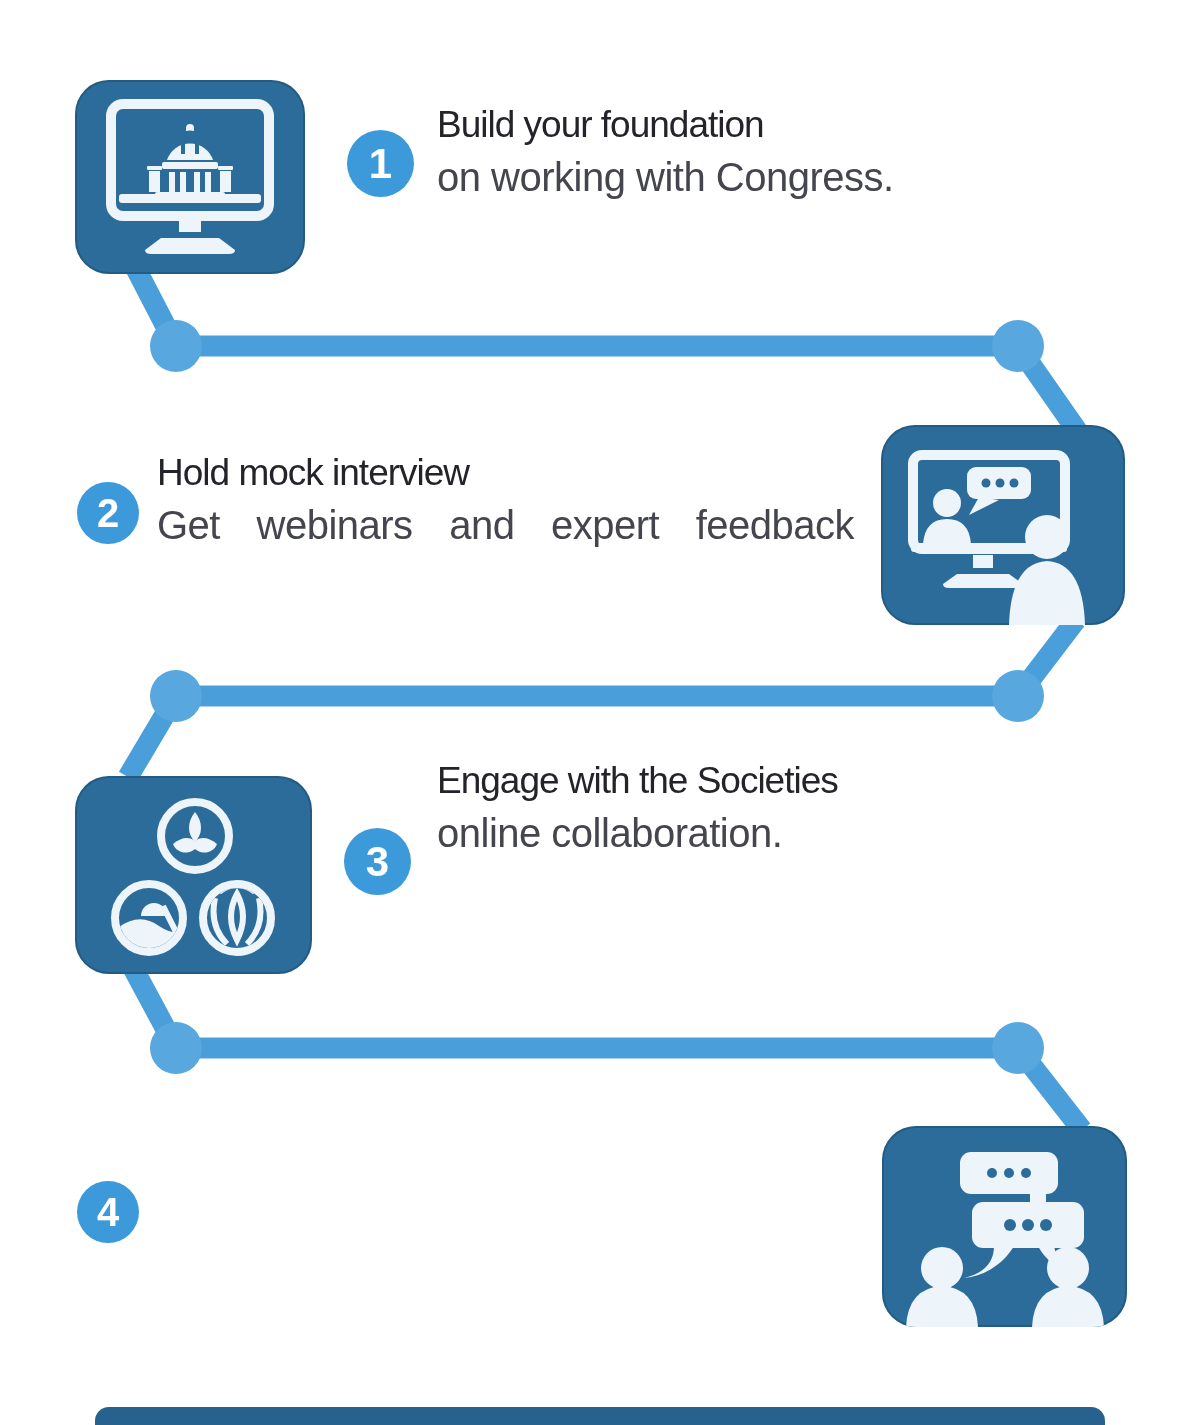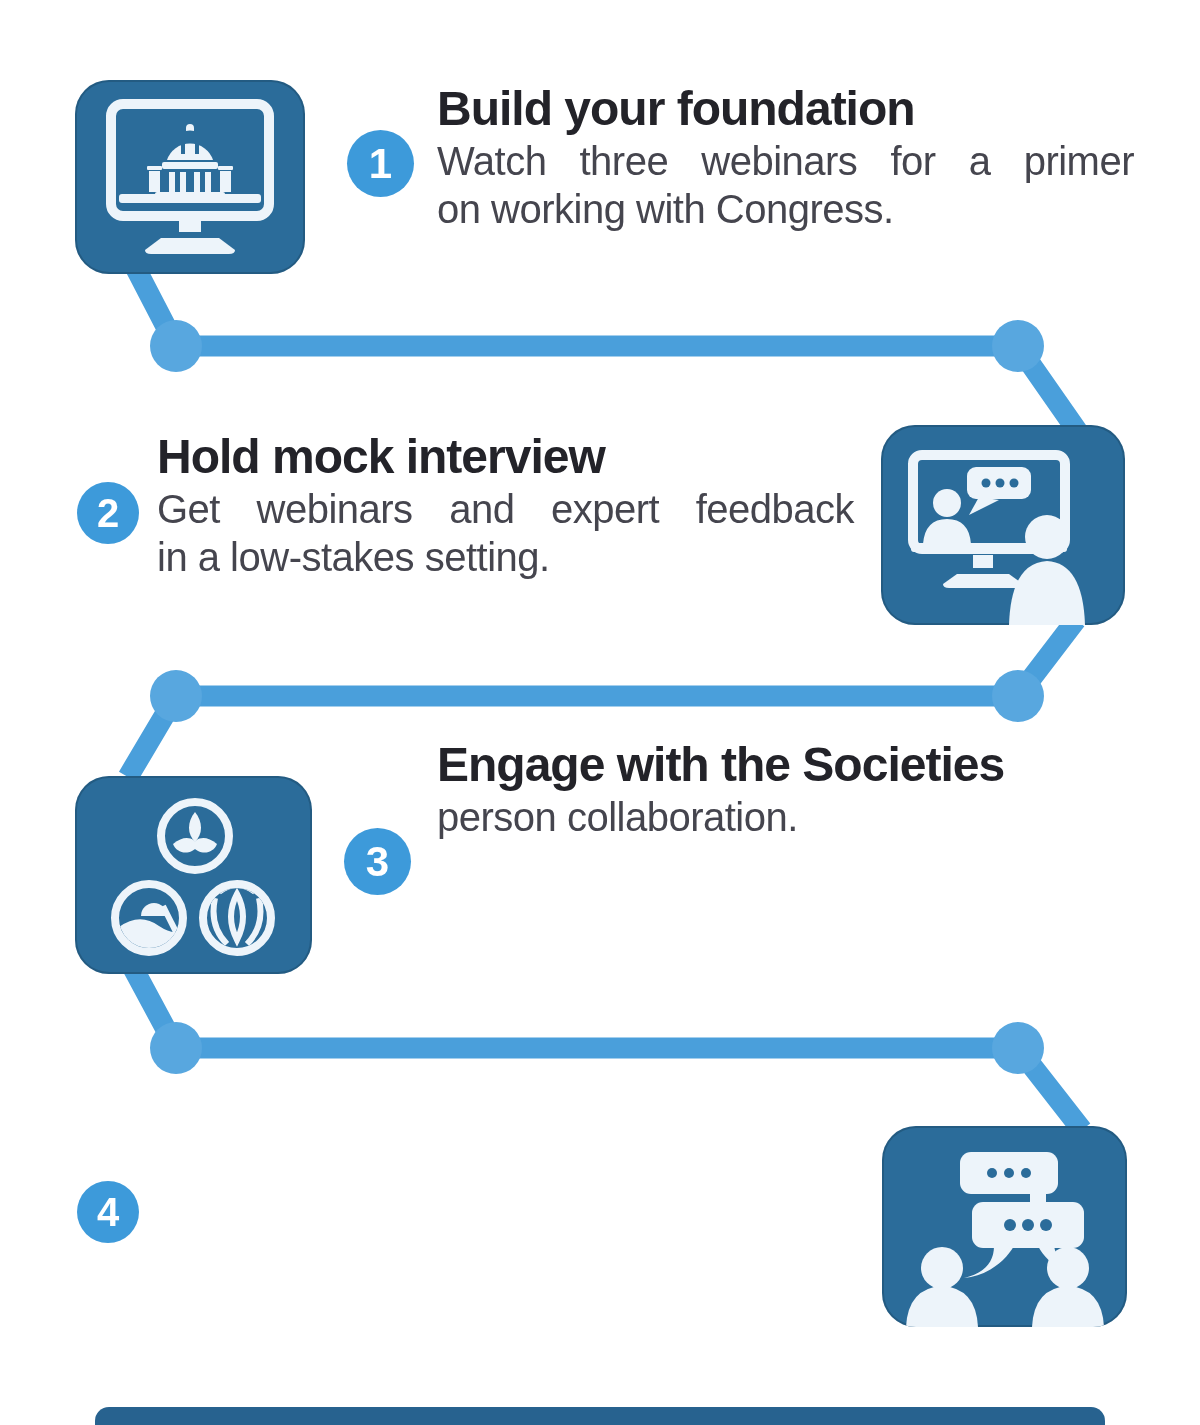--- a/index.html
+++ b/index.html
@@ -15,22 +15,22 @@
   .tile svg { position:absolute; left:0; top:0; width:100%; height:100%; }
   .badge {
     position:absolute; z-index:3; background:#3D9ADA; color:#ffffff;
     border-radius:50%; display:flex; align-items:center; justify-content:center;
     font-weight:bold;
   }
   .badge-1, .badge-3 { width:67px; height:67px; font-size:42px; }
   .badge-2, .badge-4 { width:62px; height:62px; font-size:40px; }
   .step-text { position:absolute; z-index:3; width:697px; }
   .step-title {
-    font-size:48px; line-height:50px; font-weight:bold; color:#232329;
-    letter-spacing:-1px; margin:0 0 3px 0;
+    font-size:37px; line-height:50px; font-weight:normal; color:#232329;
+    letter-spacing:-1px; margin:16px 0 3px 0;
   }
   .step-desc { font-size:40px; line-height:48px; color:#45454E; letter-spacing:-0.5px; }
   .step-desc .line { width:100%; }
   .step-desc .line.just { text-align:justify; text-align-last:justify; }
   .bottom-bar {
     position:absolute; z-index:2; left:95px; top:1407px; width:1010px; height:18px;
     background:#27628F; border-radius:14px 14px 0 0;
   }
 </style>
 </head>
@@ -78,21 +78,20 @@
         <rect x="80" y="112" width="70" height="8" rx="2"></rect>
       </g>
     </svg>
   </div>
   <div class="badge badge-1" style="left:347px; top:130px;">
     <span>1</span>
   </div>
   <div class="step-text" style="left:437px; top:84px;">
     <div class="step-title">Build your foundation</div>
     <div class="step-desc">
-        <div class="line just">Watch three webinars for a primer</div>
         <div class="line">on working with Congress.</div>
       </div>
   </div>
 
   <div class="tile" style="left:881px; top:425px; width:244px; height:200px;">
     <svg viewBox="0 0 244 200">
       <g fill="#EDF4FA">
         <rect x="32" y="30" width="152" height="94" rx="9" fill="none" stroke="#EDF4FA" stroke-width="10"></rect>
         <rect x="30" y="118" width="156" height="9" rx="3"></rect>
         <rect x="92" y="130" width="20" height="13"></rect>
@@ -112,21 +111,20 @@
       </g>
     </svg>
   </div>
   <div class="badge badge-2" style="left:77px; top:482px;">
     <span>2</span>
   </div>
   <div class="step-text" style="left:157px; top:432px;">
     <div class="step-title">Hold mock interview</div>
     <div class="step-desc">
         <div class="line just">Get webinars and expert feedback</div>
-        <div class="line">in a low-stakes setting.</div>
       </div>
   </div>
 
   <div class="tile" style="left:75px; top:776px; width:237px; height:198px;">
     <svg viewBox="0 0 237 198">
       <g fill="none" stroke="#EDF4FA" stroke-width="8">
         <circle cx="120" cy="60" r="34"></circle>
         <circle cx="74" cy="142" r="34"></circle>
         <circle cx="162" cy="142" r="34"></circle>
       </g>
@@ -160,21 +158,21 @@
         </g>
       </g>
     </svg>
   </div>
   <div class="badge badge-3" style="left:344px; top:828px;">
     <span>3</span>
   </div>
   <div class="step-text" style="left:437px; top:740px;">
     <div class="step-title">Engage with the Societies</div>
     <div class="step-desc">
-        <div class="line">person collaboration.</div>
+        <div class="line">online collaboration.</div>
       </div>
   </div>
 
   <div class="tile" style="left:882px; top:1126px; width:245px; height:201px;">
     <svg viewBox="0 0 245 201">
       <g fill="#EDF4FA">
         <rect x="78" y="26" width="98" height="42" rx="11"></rect>
         <rect x="148" y="62" width="16" height="20"></rect>
         <rect x="90" y="76" width="112" height="46" rx="11"></rect>
         <circle cx="110" cy="47" r="5" fill="#2B6C9A"></circle>

